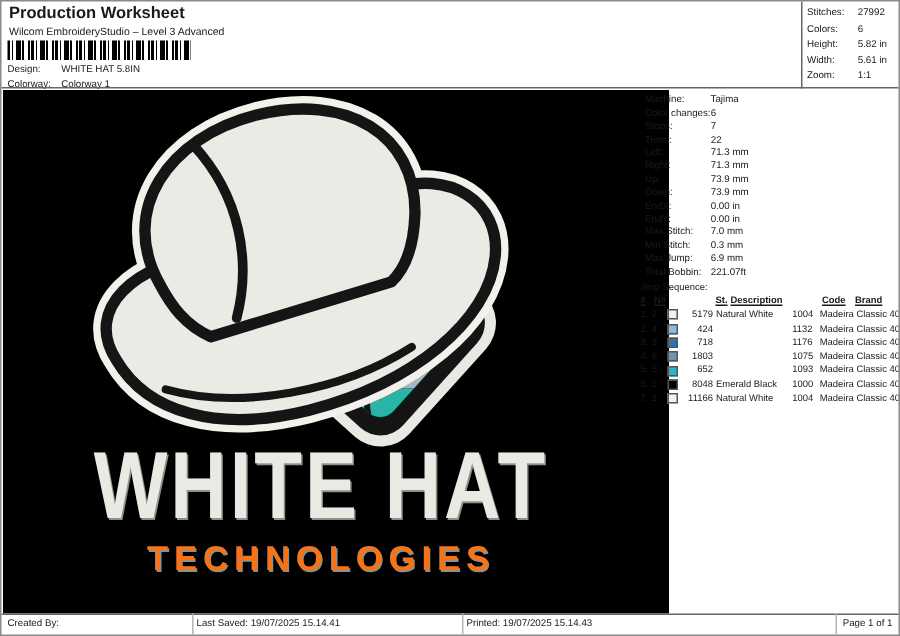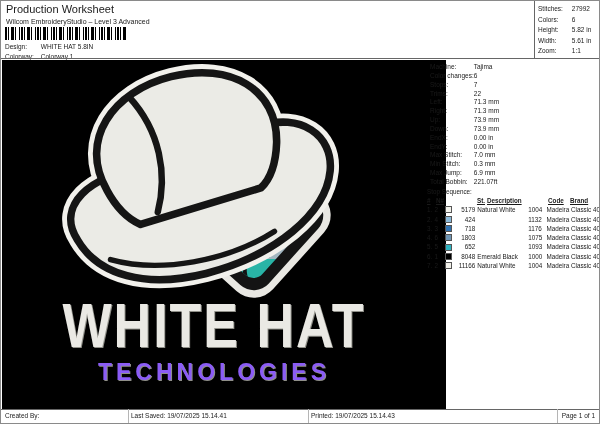--- a/index.html
+++ b/index.html
@@ -1,42 +1,42 @@
 <!DOCTYPE html>
 <html><head>
 <meta charset="utf-8">
 <style>
   * { margin:0; padding:0; box-sizing:border-box; }
   html,body { width:600px; height:424px; background:#fff; }
   body { font-family:"Liberation Sans", sans-serif; color:#1a1a1a; }
   .page { position:relative; width:600px; height:424px; background:#fff; border:1px solid #8a8a8a; overflow:hidden; }
 
   
-  .title { position:absolute; left:5px; top:2px; font-size:11px; font-weight:normal; }
+  .title { position:absolute; left:5px; top:2px; font-size:11px; font-weight:bold; }
   .subtitle { position:absolute; left:5px; top:17px; font-size:7px; }
   .barcode { position:absolute; left:4px; top:26px; width:122px; height:13px;
     background:repeating-linear-gradient(90deg,#000 0 2px,#fff 2px 3px,#000 3px 4px,#fff 4px 6px,#000 6px 9px,#fff 9px 10px,#000 10px 11px,#fff 11px 14px,#000 14px 15px,#fff 15px 16px); }
   .kv-row { position:absolute; left:4px; font-size:6.5px; }
   .kv-row .k { display:inline-block; width:34px; }
   .design-row { top:42px; }
   .colorway-row { top:52px; }
   .header-line { position:absolute; left:0; top:57px; width:600px; border-top:1px solid #666; }
 
   .stats-box { position:absolute; left:533px; top:0; width:66px; height:58px; border-left:1px solid #666; padding:3px 0 0 3px; font-size:6.5px; }
   .stats-box .srow { line-height:10.6px; white-space:nowrap; }
   .stats-box .sl { display:inline-block; width:32px; }
 
   
   .canvas { position:absolute; left:1px; top:59px; width:444px; height:349px; background:#000; overflow:hidden; }
   .brand1 { position:absolute; left:0; top:228px; width:424px; text-align:center;
     font-size:52px; font-weight:bold; letter-spacing:2px; color:#eae9e4; white-space:nowrap;
     transform:scaleY(1.22); transform-origin:center top;
     text-shadow:1px 1px 0 #8f8f88, 2px 3px 3px rgba(0,0,0,.9); }
   .brand2 { position:absolute; left:0; top:299px; width:424px; text-align:center;
-    font-size:23px; font-weight:bold; letter-spacing:4px; color:#8b5cf6; white-space:nowrap;
+    font-size:23px; font-weight:bold; letter-spacing:4px; color:#f97316; white-space:nowrap;
     text-shadow:1px 1px 0 #8f8f88, 1px 2px 2px rgba(0,0,0,.9); }
 
   
   .machine-info { position:absolute; left:429px; top:62px; font-size:6.5px; }
   .machine-info .mrow { line-height:8.85px; white-space:nowrap; }
   .machine-info .ml { display:inline-block; width:42px; }
 
   
   .stop-seq { position:absolute; left:424px; top:186px; width:175px; font-size:6.3px; }
   .stop-seq .ss-title { padding-left:2px; line-height:9px; }

